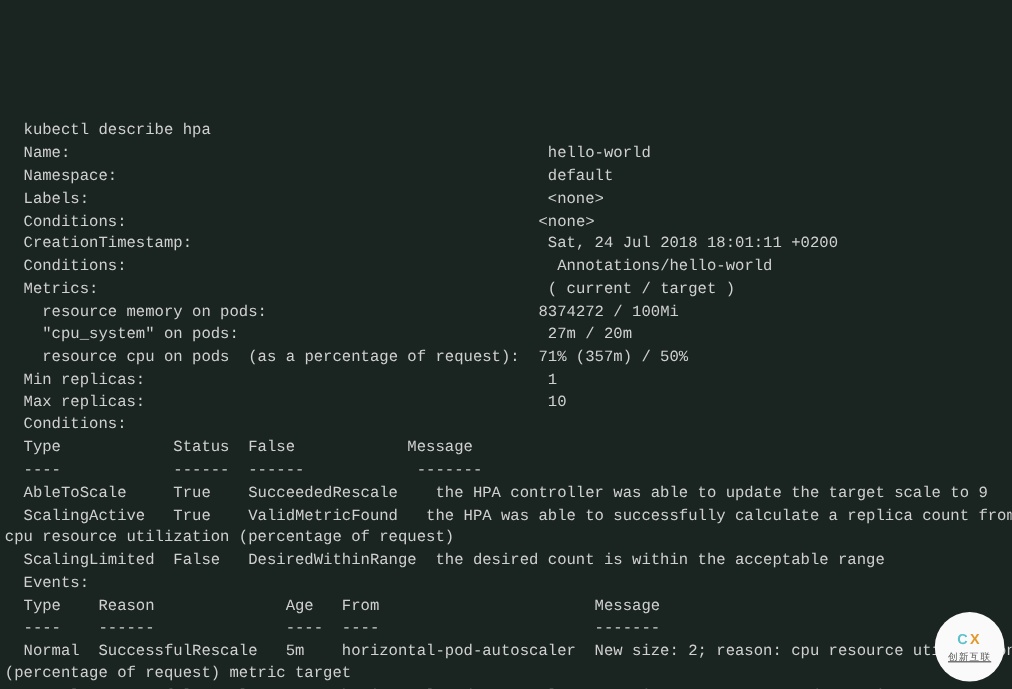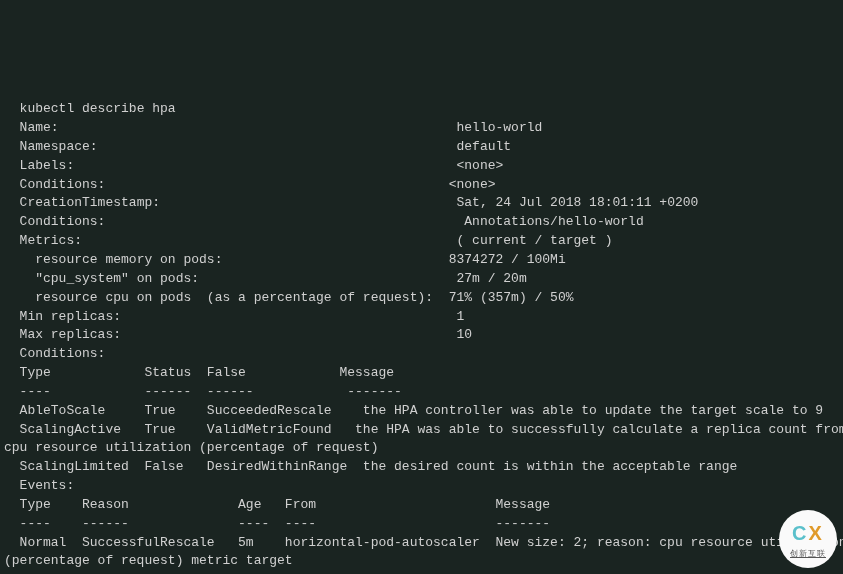--- a/index.html
+++ b/index.html
@@ -31,21 +31,21 @@
       border-radius: 50%;
       width: 58px;
       height: 58px;
       display: flex;
       flex-direction: column;
       align-items: center;
       justify-content: center;
       font-family: sans-serif;
     }
     .watermark .cx-top {
-      font-size: 20px;
+      font-size: 12px;
       font-weight: bold;
       letter-spacing: 2px;
       color: #5ac0cb;
     }
     .watermark .cx-top .orange {
       color: #e09a2a;
     }
     .watermark .cx-sub {
       font-size: 8px;
       color: #555;

